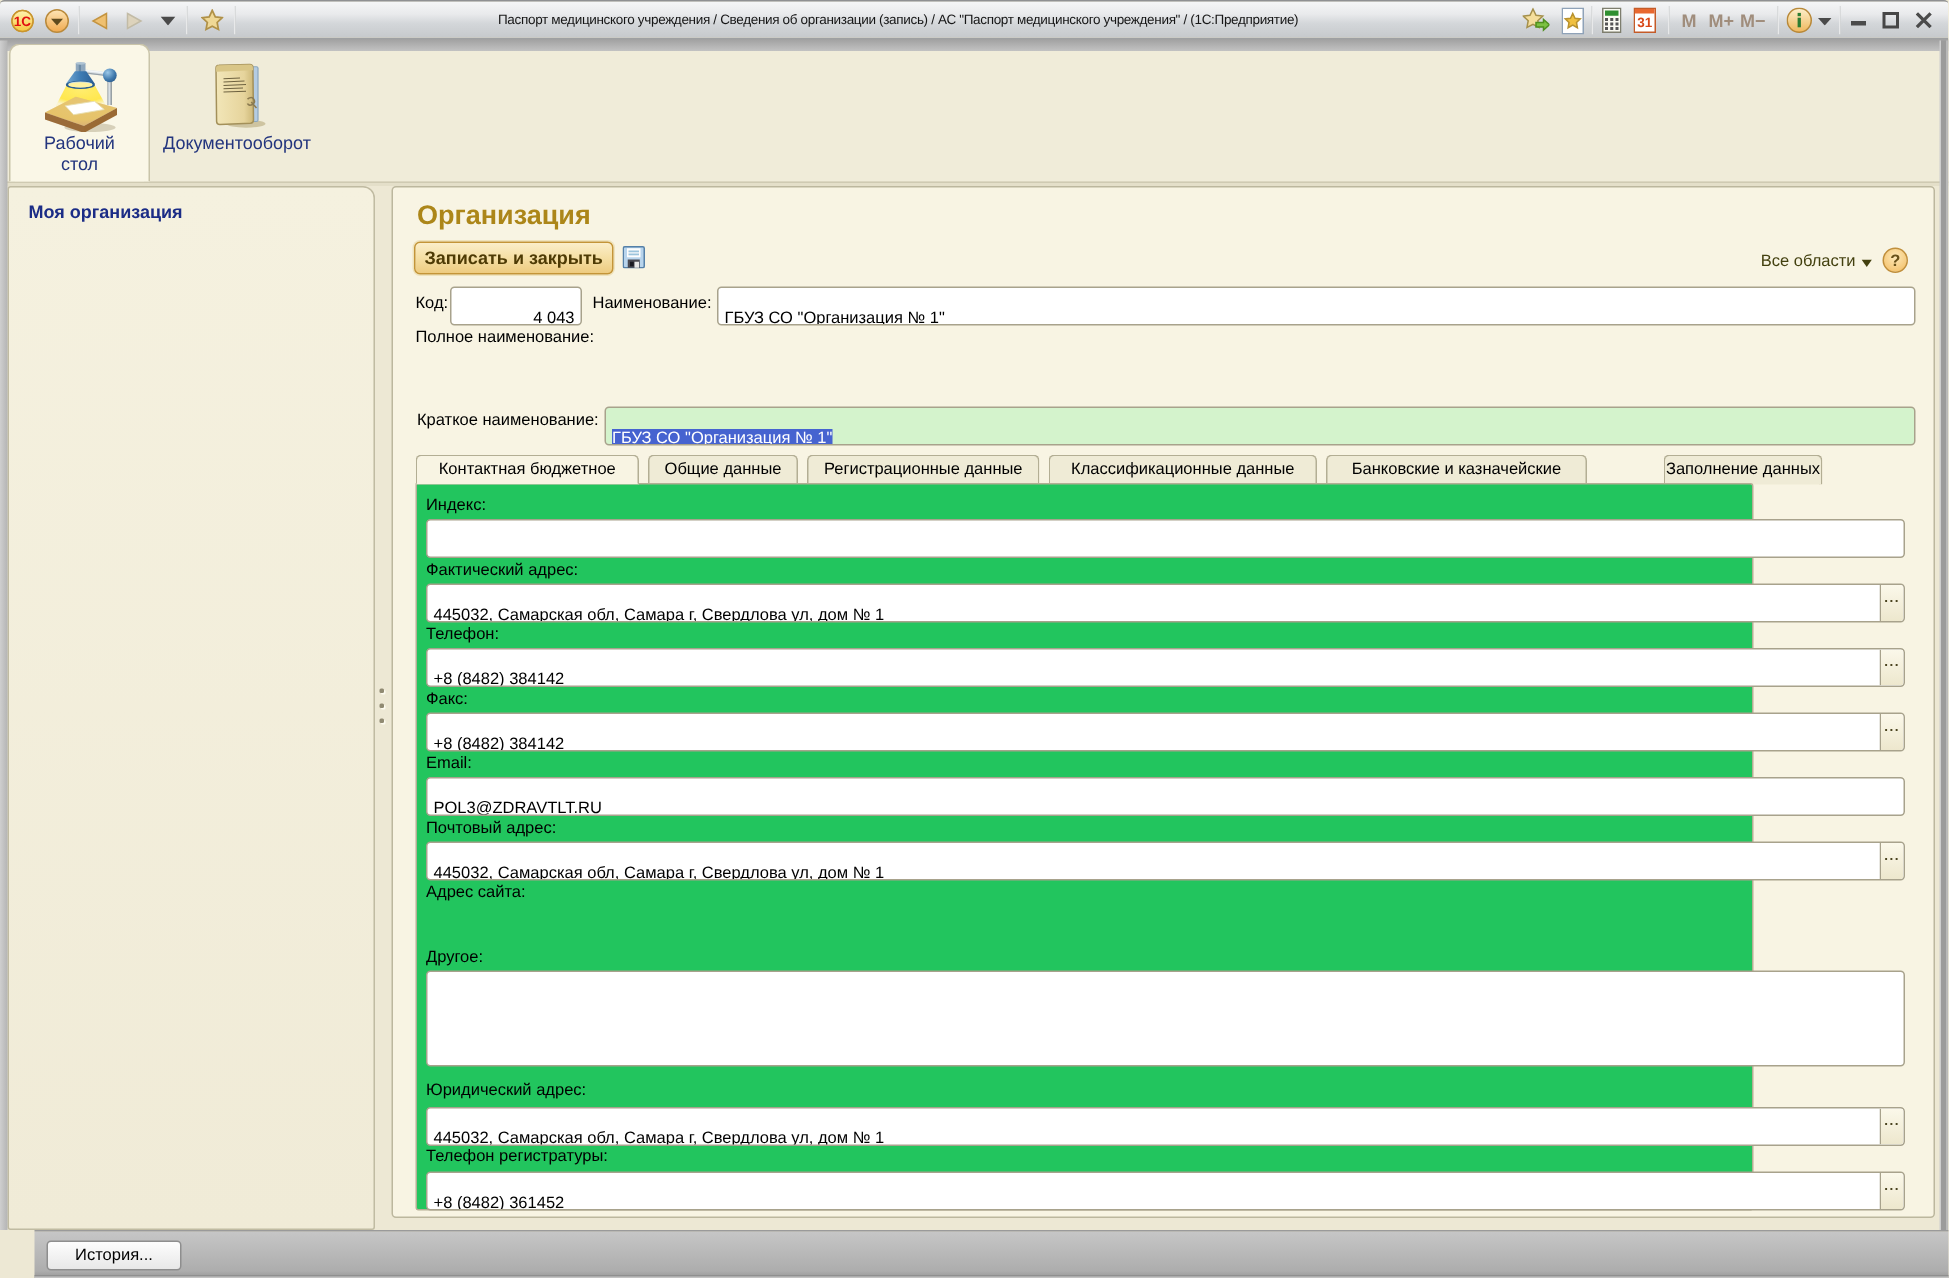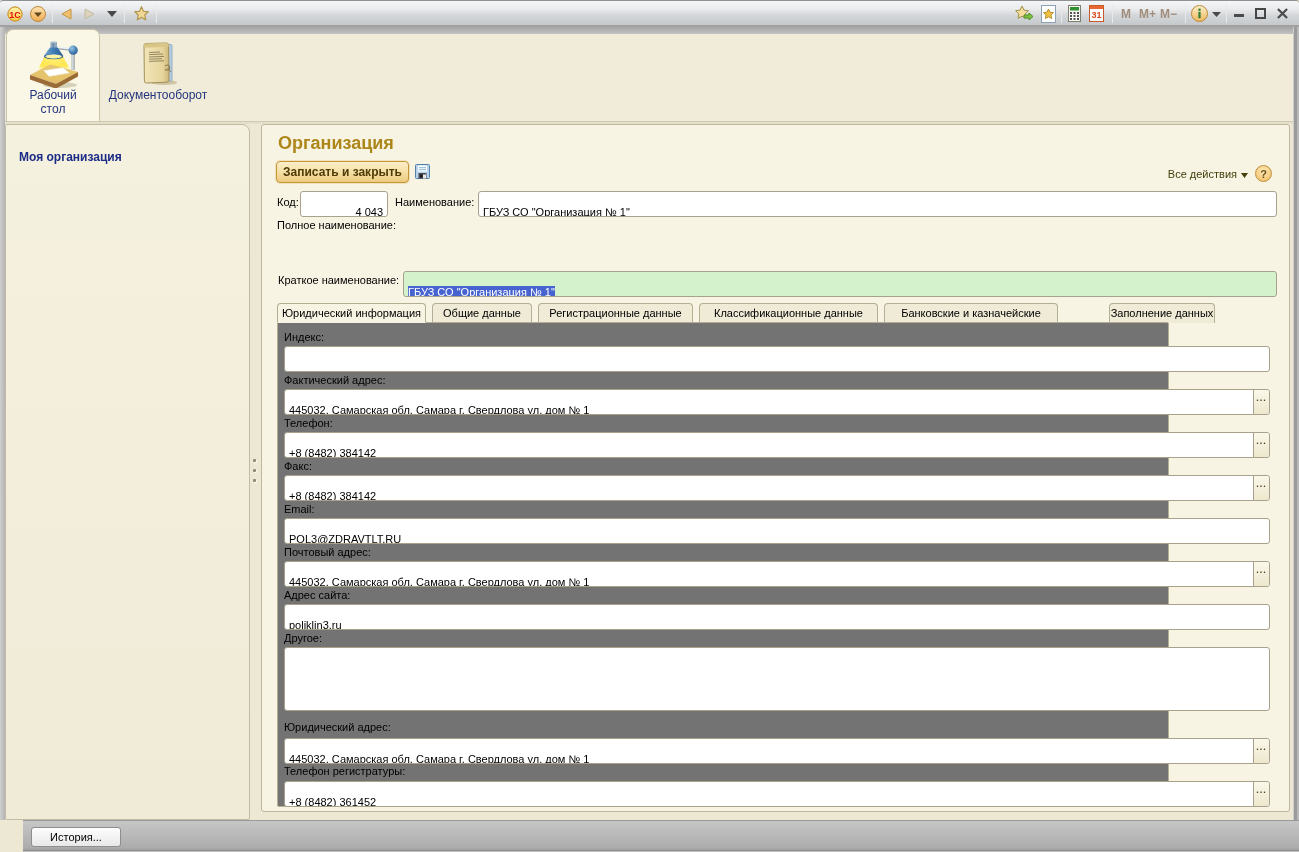--- a/index.html
+++ b/index.html
@@ -21,21 +21,21 @@
 #sections{position:absolute;left:0;top:34px;width:1299px;height:87px;background:#F0ECD9;}
 #secdivider{position:absolute;left:0;top:121px;width:1299px;height:3px;background:#E4DFC9;border-top:1px solid #CFCAB2;}
 #tabdesk{position:absolute;left:6px;top:29px;width:94px;height:92px;background:#FAF7E7;
  border:1px solid #C9C4A9;border-bottom:none;border-radius:7px 7px 0 0;}
 .sectxt{font-size:12px;color:#23357E;text-align:center;position:absolute;}
 
 
 #leftpanel{position:absolute;left:5px;top:124px;width:245px;height:696px;
  background:linear-gradient(180deg,#F5F1DF 0%,#F0EBD7 100%);
  border:1px solid #C0BBA2;border-radius:2px 8px 2px 2px;}
-#leftpanel .title{position:absolute;left:13px;top:9px;font-weight:bold;font-size:12px;color:#1B2C86;margin-top:16px;}
+#leftpanel .title{position:absolute;left:13px;top:9px;font-weight:bold;font-size:12px;color:#1B2C86;}
 
 
 .spdot{position:absolute;width:3px;height:3px;background:#908A72;border-radius:1px;box-shadow:1px 1px 0 #FDFBF0;}
 .grip{position:absolute;width:4px;height:4px;border-radius:1px;background:#E6E6E6;box-shadow:-1px -1px 0 #8C8C8C;}
 
 
 #mainpanel{position:absolute;left:261px;top:124px;width:1029px;height:688px;
  background:#F8F4E3;border:1px solid #BCB79E;border-radius:3px;}
 #mp-title{position:absolute;left:16px;top:8px;font-size:18px;font-weight:bold;color:#AC8619;}
 #btn-save{position:absolute;left:14px;top:36px;width:133px;height:22px;
@@ -51,21 +51,21 @@
 .inp{position:absolute;background:#FFF;border:1px solid #A8A28C;border-radius:3px;
  font-size:11px;padding:12px 4px;line-height:16px;white-space:nowrap;overflow:hidden;}
 .dots{position:absolute;right:0;top:0;bottom:0;width:16px;border-left:1px solid #A8A28C;
  background:linear-gradient(180deg,#FBF8EA,#EDE7CD);border-radius:0 2px 2px 0;
  color:#4A431F;font-size:9px;letter-spacing:1px;text-align:center;line-height:16px;font-weight:bold;}
 
 
 .tab{position:absolute;top:178px;height:20px;background:#EFEBD6;border:1px solid #B3AE94;
  border-bottom:none;border-radius:4px 4px 0 0;font-size:11px;text-align:center;padding-top:3px;}
 #tabpage{position:absolute;left:15px;top:197px;width:892px;height:485px;
- background:#737373;border:1px solid #B3AE94;border-radius:0 2px 2px 2px;}
+ background:#22c55e;border:1px solid #B3AE94;border-radius:0 2px 2px 2px;}
 .tabactive{background:#F8F4E3;border-bottom:1px solid #F8F4E3;z-index:5;}
 
 
 #statusbar{position:absolute;left:0;top:820px;width:1299px;height:32px;
  background:linear-gradient(180deg,#C6C6C6 0%,#ADADAD 85%,#989898 100%);
  border-top:1px solid #9A9A9A;margin-left:23px;}
 #histbtn{position:absolute;left:8px;top:6px;width:90px;height:20px;
  background:linear-gradient(180deg,#FDFDFD,#E8E8E8);border:1px solid #8E8E8E;border-radius:3px;
  font-size:11px;text-align:center;line-height:18px;color:#000;}
 
@@ -107,20 +107,21 @@
     <path d="M2 1 L11 6 L2 11 Z" fill="#DDD3BC" stroke="#C2BBA6"></path>
   </svg>
   <svg class="abs" style="left:107px;top:10px" width="10" height="6" viewBox="0 0 10 6">
     <path d="M0 0 L10 0 L5 6 Z" fill="#4A4A4A"></path>
   </svg>
   <div class="tsep" style="left:124px"></div>
   <svg class="abs" style="left:134px;top:5px" width="15" height="15" viewBox="0 0 17 17">
     <path d="M8.5 1 L10.8 6 L16 6.6 L12.2 10.2 L13.2 15.5 L8.5 13 L3.8 15.5 L4.8 10.2 L1 6.6 L6.2 6 Z" fill="#EFD896" stroke="#B09148" stroke-width="1.3"></path>
   </svg>
   <div class="tsep" style="left:156px"></div>
+  <span id="ttext">Паспорт медицинского учреждения / Сведения об организации (запись) / АС "Паспорт медицинского учреждения" /  (1С:Предприятие)</span>
 
   <svg class="abs" style="left:1015px;top:4px" width="18" height="18" viewBox="0 0 18 18">
     <path d="M7 1 L9 5.2 L13.5 5.7 L10.2 8.8 L11 13.3 L7 11.2 L3 13.3 L3.8 8.8 L0.5 5.7 L5 5.2 Z" fill="#F5DE9C" stroke="#A5904C"></path>
     <path d="M9 10 L14 10 L14 8 L18 11.5 L14 15 L14 13 L9 13 Z" fill="#7CC142" stroke="#4E8F1E"></path>
   </svg>
   <svg class="abs" style="left:1041px;top:4px" width="15" height="18" viewBox="0 0 15 18">
     <rect x="0.5" y="0.5" width="14" height="17" fill="#FFF" stroke="#8FA2B8"></rect>
     <path d="M7.5 4 L9 7.2 L12.5 7.6 L10 10 L10.6 13.5 L7.5 11.8 L4.4 13.5 L5 10 L2.5 7.6 L6 7.2 Z" fill="#F0C040" stroke="#B8922F"></path>
   </svg>
   <div class="tsep" style="left:1061px"></div>
@@ -282,37 +283,37 @@
   <div id="btn-save">Записать и закрыть</div>
   <svg class="abs" style="left:153px;top:39px" width="15" height="15" viewBox="0 0 15 15">
     <rect x="0.5" y="0.5" width="14" height="14" rx="1" fill="#B8D4EC" stroke="#5580A8"></rect>
     <rect x="3" y="1.5" width="9" height="6" fill="#FDFDFD"></rect>
     <rect x="4" y="3" width="7" height="1.2" fill="#9CC4DC"></rect>
     <rect x="4" y="5" width="7" height="1.2" fill="#9CC4DC"></rect>
     <rect x="3.5" y="9" width="8" height="5.5" fill="#4A4A52"></rect>
     <rect x="5" y="10.5" width="2.5" height="3" fill="#1A1A22"></rect>
     <rect x="8" y="10.5" width="3" height="4" fill="#E8E8E8"></rect>
   </svg>
-  <span id="allact">Все действия</span>
+  <span id="allact">Все области</span>
   <svg class="abs" style="right:41px;top:48px" width="7" height="5" viewBox="0 0 7 5">
     <path d="M0 0 L7 0 L3.5 5 Z" fill="#43400F"></path>
   </svg>
   <div class="qcircle">?</div>
 
   <div class="lbl" style="left:15px;top:71px">Код:</div>
   <div class="inp" style="left:38px;top:66px;width:88px;height:18px;text-align:right">4 043</div>
   <div class="lbl" style="left:133px;top:71px">Наименование:</div>
   <div class="inp" style="left:216px;top:66px;width:799px;height:18px">ГБУЗ СО "Организация № 1"</div>
 
   <div class="lbl" style="left:15px;top:94px">Полное наименование:</div>
 
   <div class="lbl" style="left:16px;top:149px">Краткое наименование:</div>
   <div class="inp" style="left:141px;top:146px;width:874px;height:19px;background:#D4F3CC;line-height:17px"><span style="background:#4663D0;color:#FFF">ГБУЗ СО "Организация № 1"</span></div>
 
-  <div class="tab tabactive" style="left:15px;width:149px">Юридический информация</div>
+  <div class="tab tabactive" style="left:15px;width:149px">Контактная бюджетное</div>
   <div class="tab" style="left:170px;width:100px">Общие данные</div>
   <div class="tab" style="left:276px;width:155px">Регистрационные данные</div>
   <div class="tab" style="left:437px;width:179px">Классификационные данные</div>
   <div class="tab" style="left:622px;width:174px">Банковские и казначейские реквизиты</div>
   <div class="tab" style="left:847px;width:106px">Заполнение данных</div>
 
   <div id="tabpage">
     <div class="lbl" style="left:6px;top:8px">Индекс:</div>
     <div class="inp" style="left:6px;top:23px;width:986px;height:18px"></div>
 
@@ -325,21 +326,20 @@
     <div class="lbl" style="left:6px;top:137px">Факс:</div>
     <div class="inp" style="left:6px;top:152px;width:986px;height:18px">+8 (8482) 384142<div class="dots">...</div></div>
 
     <div class="lbl" style="left:6px;top:180px">Email:</div>
     <div class="inp" style="left:6px;top:195px;width:986px;height:18px">POL3@ZDRAVTLT.RU</div>
 
     <div class="lbl" style="left:6px;top:223px">Почтовый адрес:</div>
     <div class="inp" style="left:6px;top:238px;width:986px;height:18px">445032, Самарская обл, Самара г, Свердлова ул, дом № 1<div class="dots">...</div></div>
 
     <div class="lbl" style="left:6px;top:266px">Адрес сайта:</div>
-    <div class="inp" style="left:6px;top:281px;width:986px;height:18px">poliklin3.ru</div>
 
     <div class="lbl" style="left:6px;top:309px">Другое:</div>
     <div class="inp" style="left:6px;top:324px;width:986px;height:64px"></div>
 
     <div class="lbl" style="left:6px;top:398px">Юридический адрес:</div>
     <div class="inp" style="left:6px;top:415px;width:986px;height:18px">445032, Самарская обл, Самара г, Свердлова ул, дом № 1<div class="dots">...</div></div>
 
     <div class="lbl" style="left:6px;top:442px">Телефон регистратуры:</div>
     <div class="inp" style="left:6px;top:458px;width:986px;height:18px">+8 (8482) 361452<div class="dots">...</div></div>
   </div>

